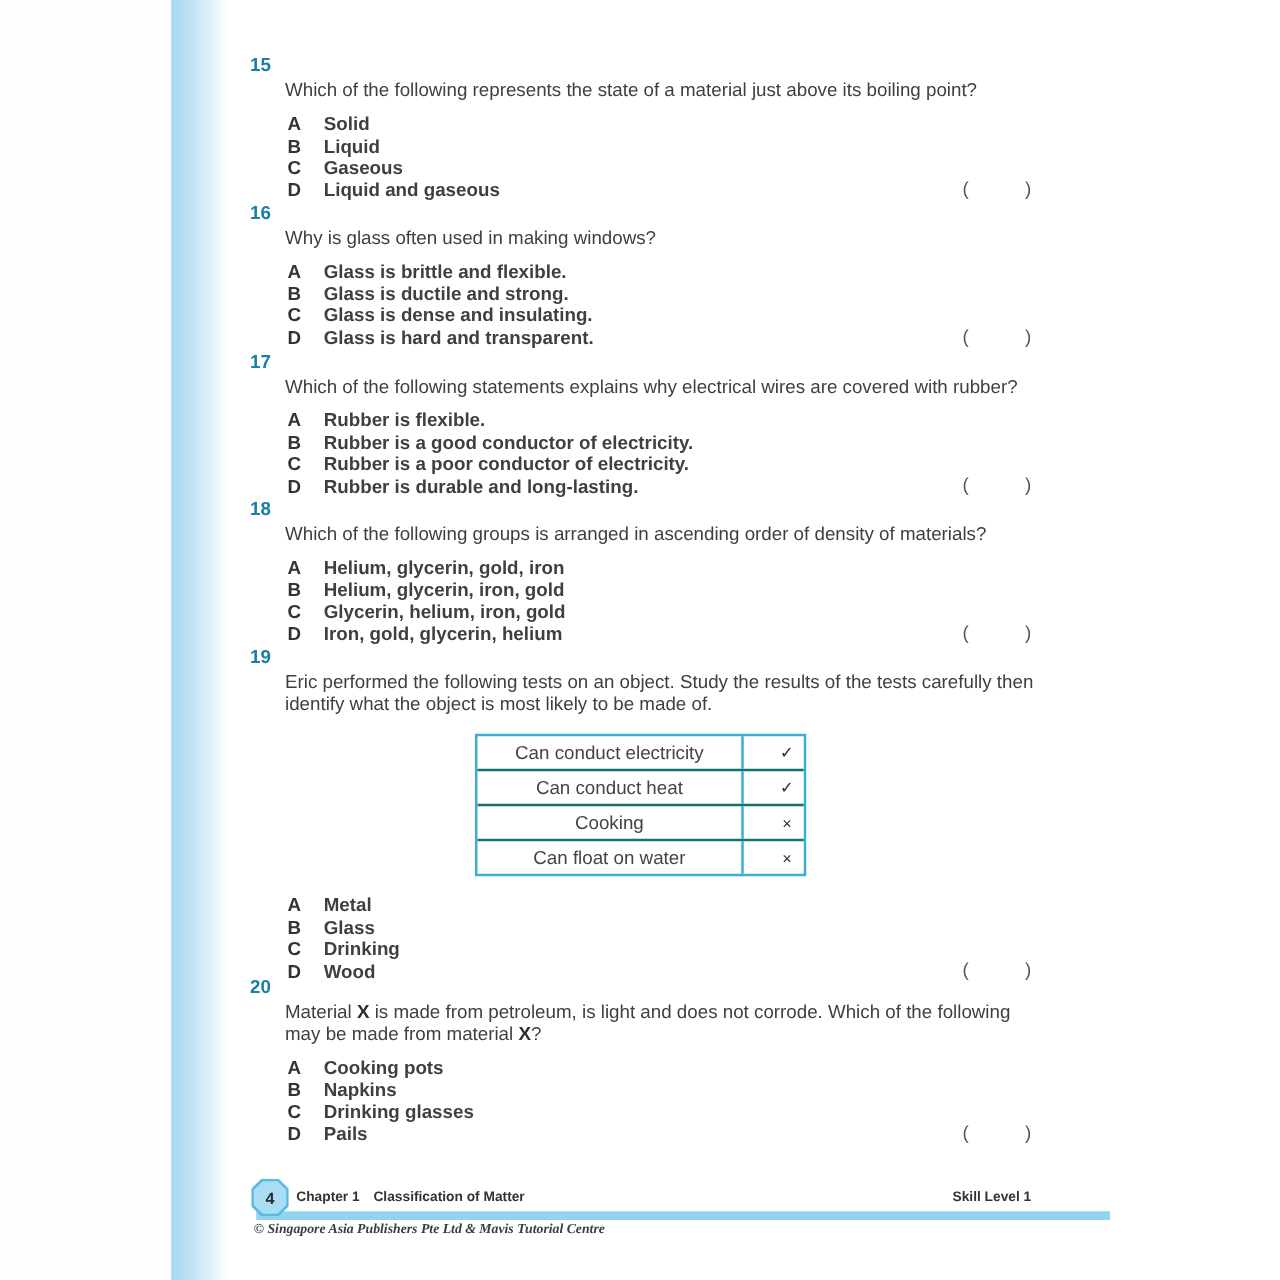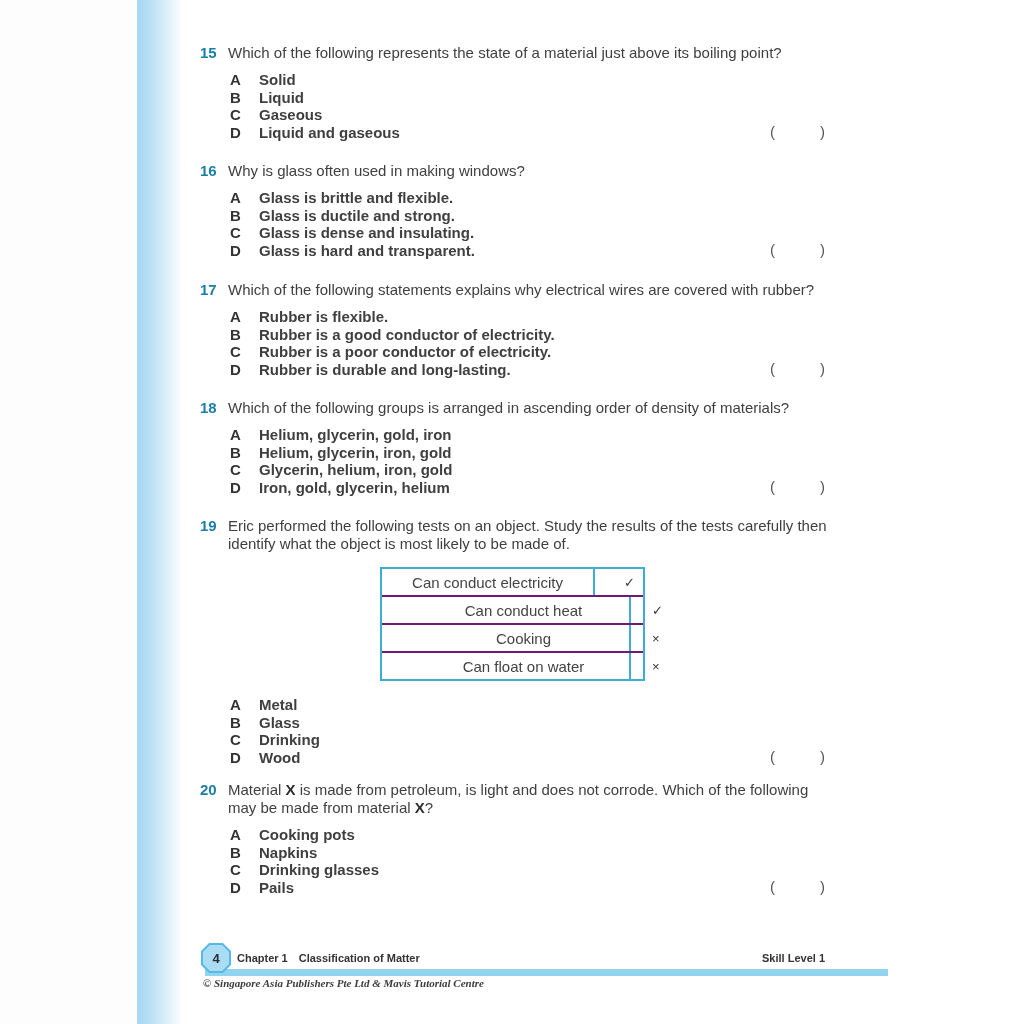--- a/index.html
+++ b/index.html
@@ -11,37 +11,37 @@
   }
   .page{position:absolute;left:183px;top:0;width:841px;height:1024px;background:#ffffff;}
   .stripe{
     position:absolute;left:137px;top:0;width:46px;height:1024px;
     background:linear-gradient(to right,#a6d7f1 0%,#bfe2f5 35%,#ffffff 100%);
   }
   
   .q{position:absolute;left:200px;width:628px;font-size:15px;color:#3f3f3f;}
   .qhead{display:flex;align-items:flex-start;line-height:18px;justify-content:flex-end;}
   .qnum{width:28px;flex:0 0 28px;font-weight:bold;color:#1b7fa5;}
-  .qstem{flex:1;}
+  .qstem{flex:1;margin-top:20px;}
   .qstem b{color:#2c2c2c;}
   .opts{margin:9px 0 0 30px;}
   .opt{display:flex;line-height:17.6px;}
   .ol{width:29px;flex:0 0 29px;font-weight:bold;color:#333333;}
   .ot{flex:1;font-weight:bold;}
   .parens{
     position:absolute;right:3px;bottom:1px;width:55px;
     display:flex;justify-content:space-between;color:#555555;line-height:17.6px;
   }
   
   .ttable{
     margin:14px 0 15px 180px;width:261px;
     border:2px solid #3dadd1;background:#ffffff;
   }
   .trow{display:flex;height:26px;gap:21px;}
-  .trow + .trow{border-top:2px solid #701a75;padding-left:36px;}
+  .trow + .trow{border-top:2px solid #0f766e;}
   .tc1{
     width:211px;flex:0 0 211px;border-right:2px solid #3dadd1;
     display:flex;align-items:center;justify-content:center;color:#444444;
   }
   .tc2{flex:1;display:flex;align-items:center;justify-content:center;color:#333333;font-size:13px;}
   
   .fbar{position:absolute;left:205px;top:969px;width:683px;height:7px;background:#92d4ef;}
   .fbadge{position:absolute;left:201px;top:943px;}
   .fchapter{position:absolute;left:237px;top:952px;font-size:11px;font-weight:bold;color:#333333;}
   .fchapter .gap{margin-left:11px;}

